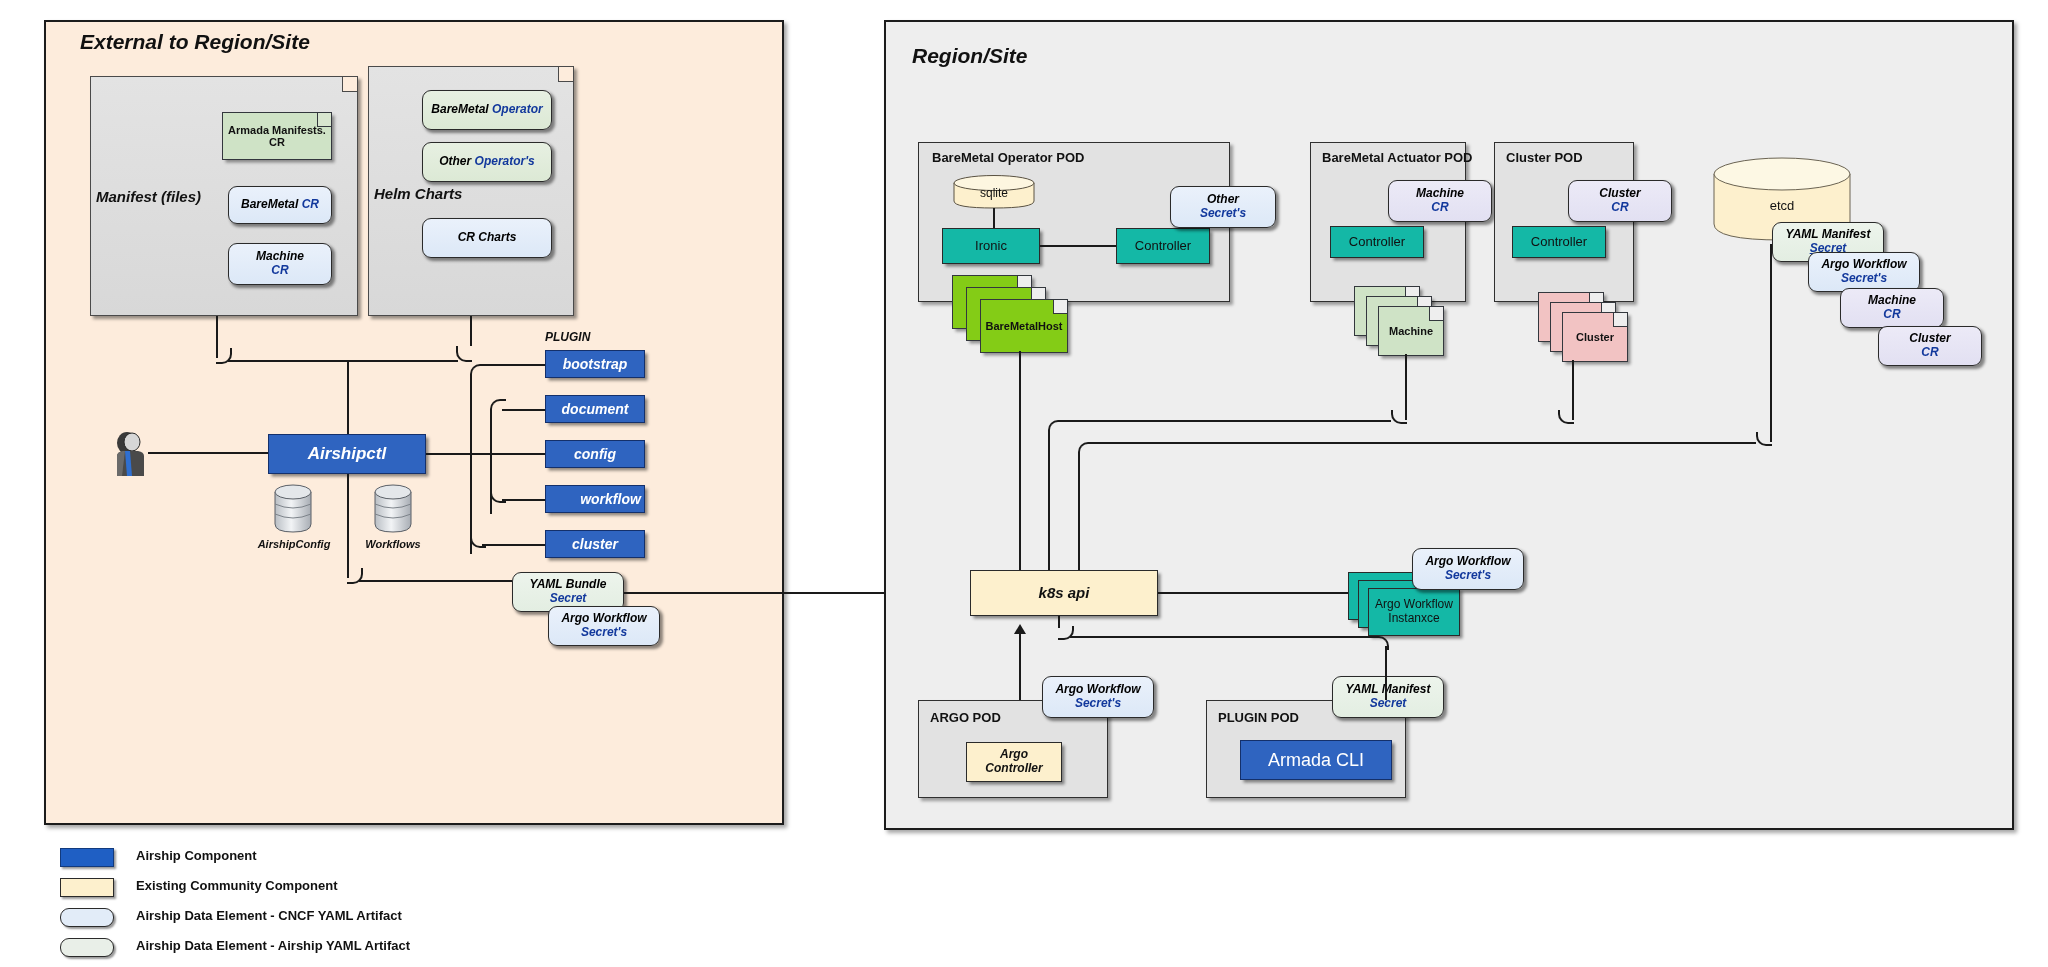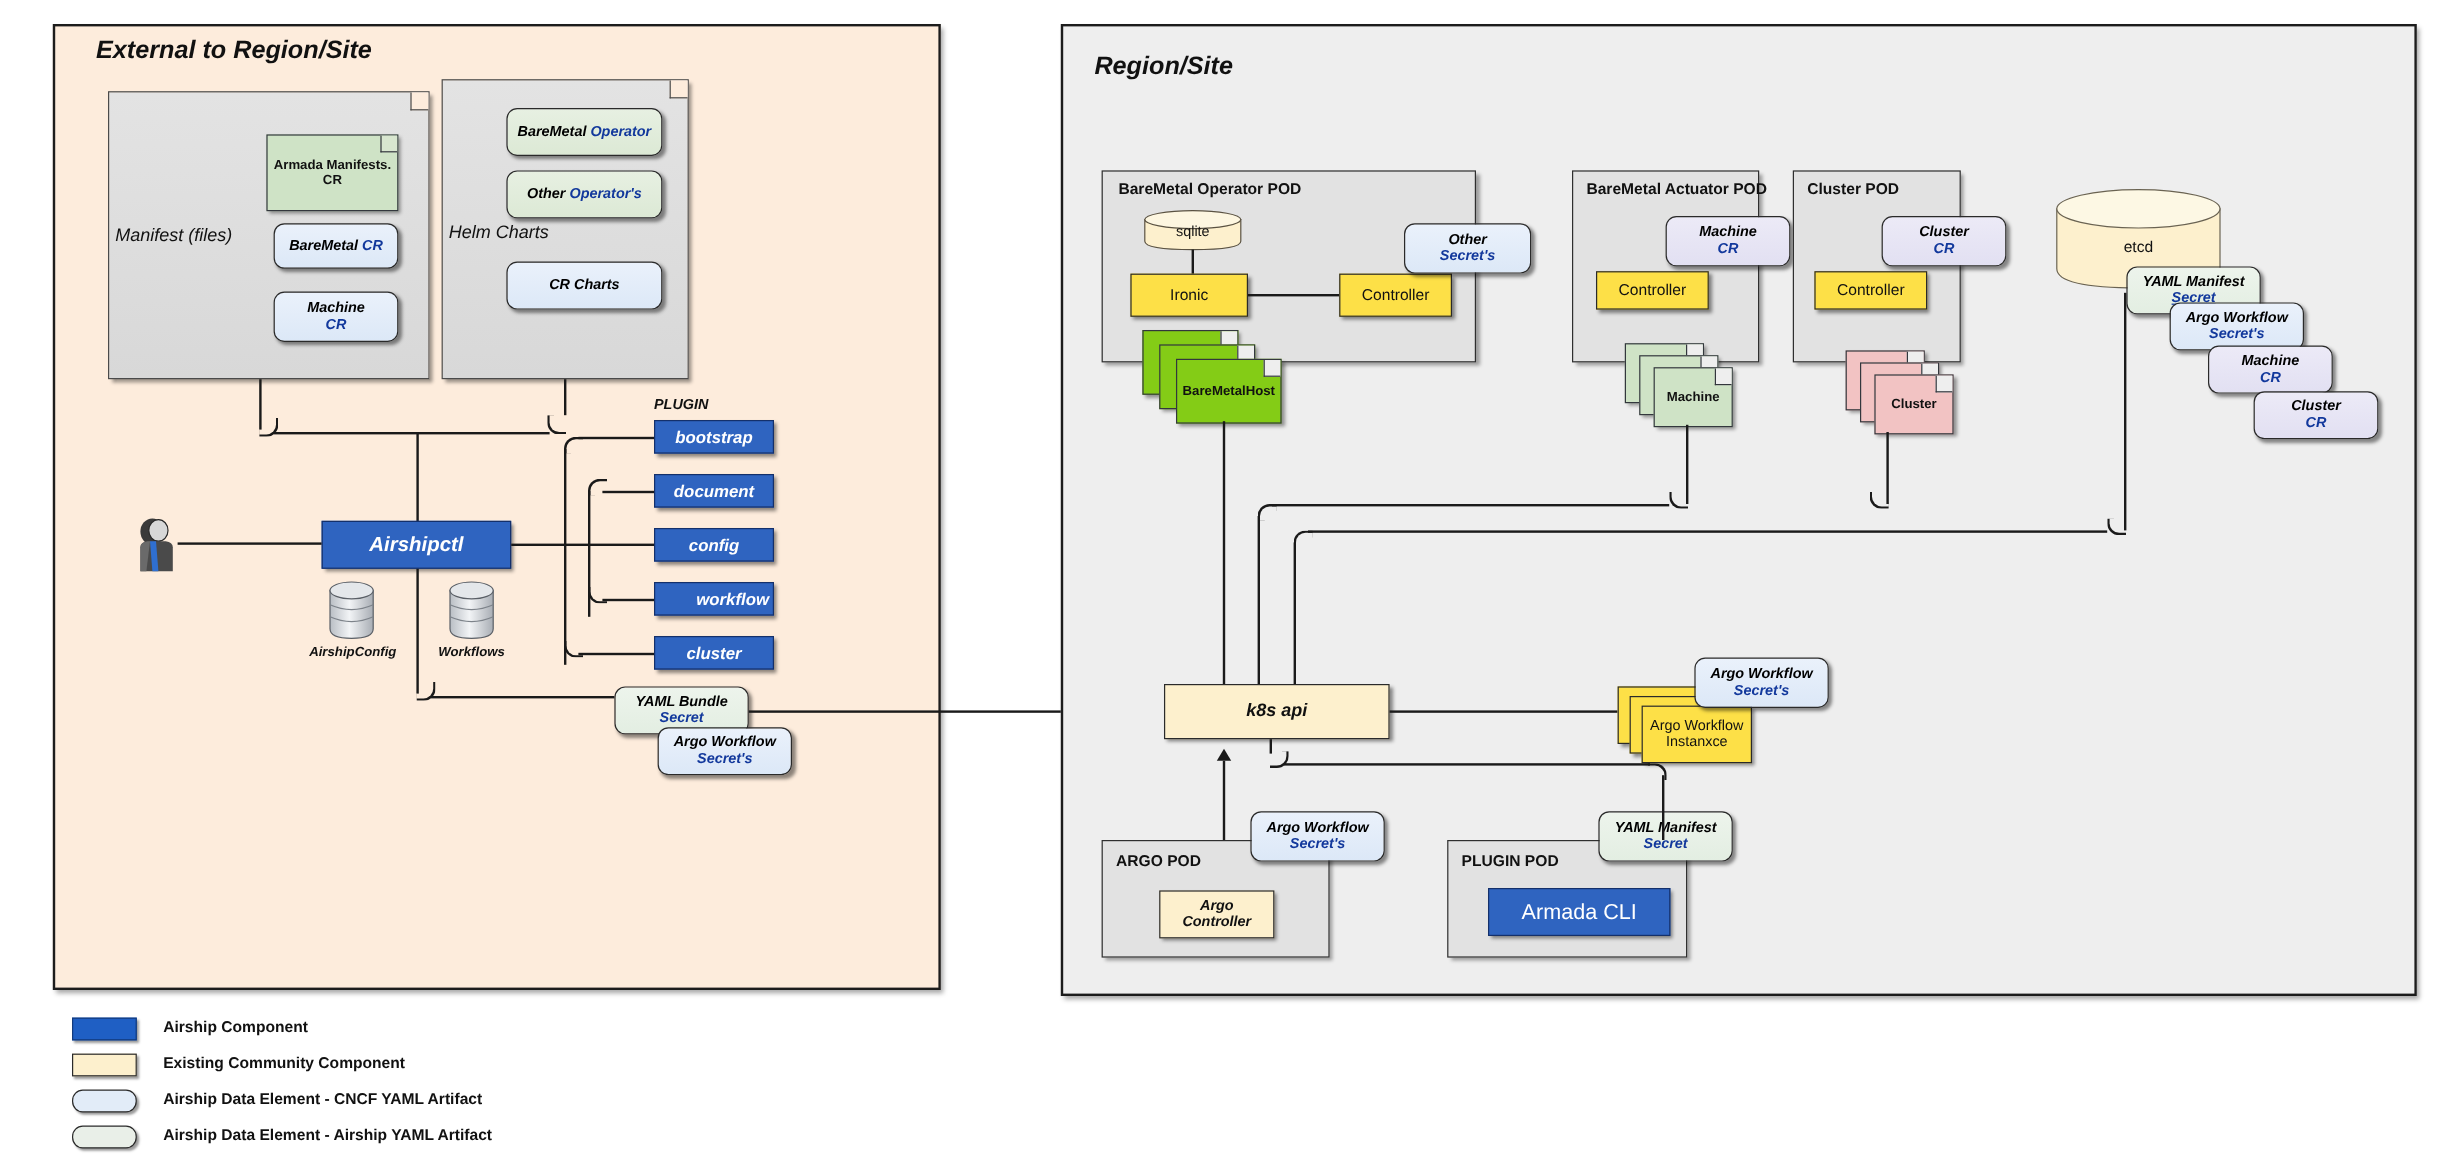--- a/index.html
+++ b/index.html
@@ -13,39 +13,39 @@
      box-shadow:3px 3px 4px rgba(0,0,0,.35);}
   #panel-region{left:884px;top:20px;width:1130px;height:810px;background:#eeeeee;
      box-shadow:3px 3px 4px rgba(0,0,0,.35);}
   .panel-title{font-size:21px;font-weight:bold;font-style:italic;color:#111;}
 
   
   .note{background:linear-gradient(#e3e3e3,#d8d8d8);border:1.5px solid #4a4a4a;
         box-shadow:3px 3px 3px rgba(0,0,0,.4);}
   .fold{position:absolute;top:0;right:0;width:14px;height:14px;
         background:#fdecdc;border-left:1.5px solid #4a4a4a;border-bottom:1.5px solid #4a4a4a;}
-  .note-label{position:absolute;font-size:15px;font-weight:normal;font-style:italic;color:#111;}
+  .note-label{position:absolute;font-size:15px;font-weight:bold;font-style:italic;color:#111;}
 
   
   .pill{border-radius:9px;border:1.6px solid #2a2a2a;
         box-shadow:2.5px 2.5px 3px rgba(0,0,0,.45);
         display:flex;align-items:center;justify-content:center;text-align:center;
         font-size:12px;font-weight:bold;font-style:italic;line-height:1.15;}
   .pill .l2{color:#12389c;}
   .pill-blue{background:linear-gradient(#eaf1fb,#dce8f7);}
   .pill-green{background:linear-gradient(#e7f0e2,#dce9d5);}
   .pill-lav{background:linear-gradient(#eceaf7,#e2e0f2);}
   .pill-mint{background:linear-gradient(#edf4ec,#e3eee2);}
 
   
   .box{border:1.6px solid #2a2a2a;box-shadow:2.5px 2.5px 3px rgba(0,0,0,.45);
        display:flex;align-items:center;justify-content:center;text-align:center;line-height:1.15;}
   .box-blue{background:#2f64c0;color:#fff;font-weight:bold;font-style:italic;font-size:14px;
             border:1.6px solid #14306b;}
-  .box-cream{background:#fde047;color:#111;font-size:13px;}
+  .box-cream{background:#14b8a6;color:#111;font-size:13px;}
   .box-cream-b{background:#fdf0cd;color:#111;font-size:12px;font-weight:bold;font-style:italic;}
 
   
   .doc{border:1.4px solid #33373d;box-shadow:2.5px 2.5px 3px rgba(0,0,0,.4);
        display:flex;align-items:center;justify-content:center;text-align:center;
        font-size:11px;font-weight:bold;color:#111;position:absolute;}
   .doc .dfold{position:absolute;top:0;right:0;width:13px;height:13px;
        background:#eeeeee;border-left:1.4px solid #33373d;border-bottom:1.4px solid #33373d;}
   .doc-blue{background:#84cc16;}  .doc-blue .dfold{background:#eeeeee;}
   .doc-green{background:#cfe3c6;} .doc-green .dfold{background:#eeeeee;}
@@ -82,21 +82,21 @@
 </head>
 <body>
 
 <div class="abs panel" id="panel-external"></div>
 <div class="abs panel-title" style="left:80px;top:30px;">External to Region/Site</div>
 
 <div class="abs note" id="note-manifest" style="left:90px;top:76px;width:268px;height:240px;">
   <div class="fold"></div>
 </div>
 <div class="note-label" style="left:96px;top:188px;">Manifest (files)</div>
-<div class="abs doc doc-green" style="left:222px;top:112px;width:110px;height:64px;flex-direction:column;">
+<div class="abs doc doc-green" style="left:222px;top:112px;width:110px;height:48px;flex-direction:column;">
   <div class="dfold" style="background:#d8e6cf;"></div>
   <div>Armada Manifests.</div>
   <div>CR</div>
 </div>
 <div class="abs pill pill-blue" style="left:228px;top:186px;width:104px;height:38px;">
   <span><span>BareMetal</span>
   <span class="l2">CR</span></span>
 </div>
 <div class="abs pill pill-blue" style="left:228px;top:243px;width:104px;height:42px;flex-direction:column;">
   <div>Machine</div>

